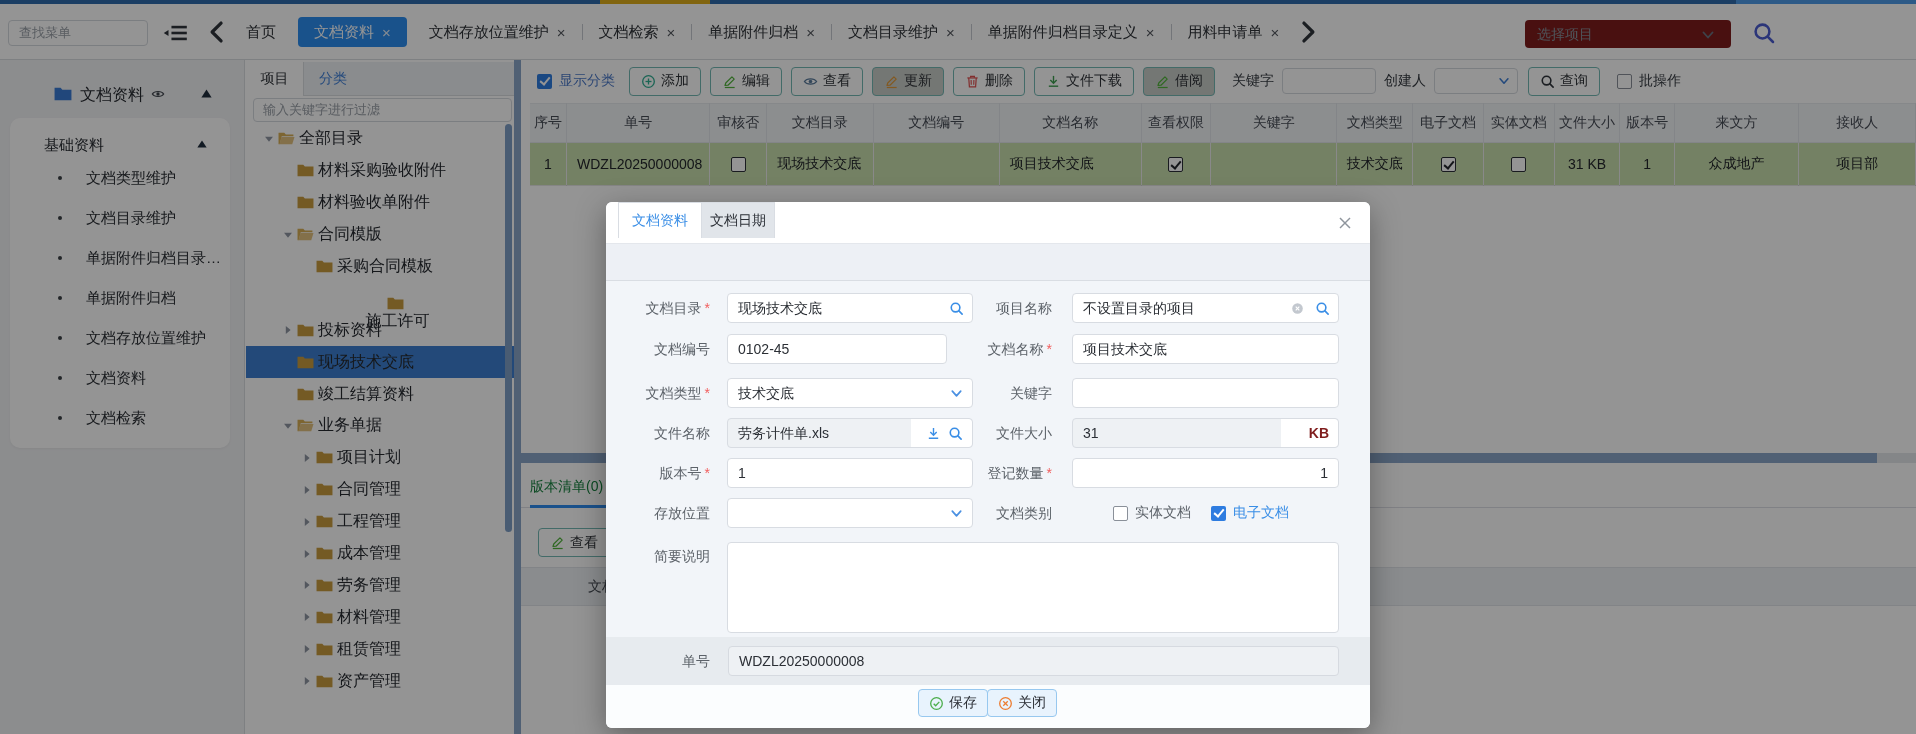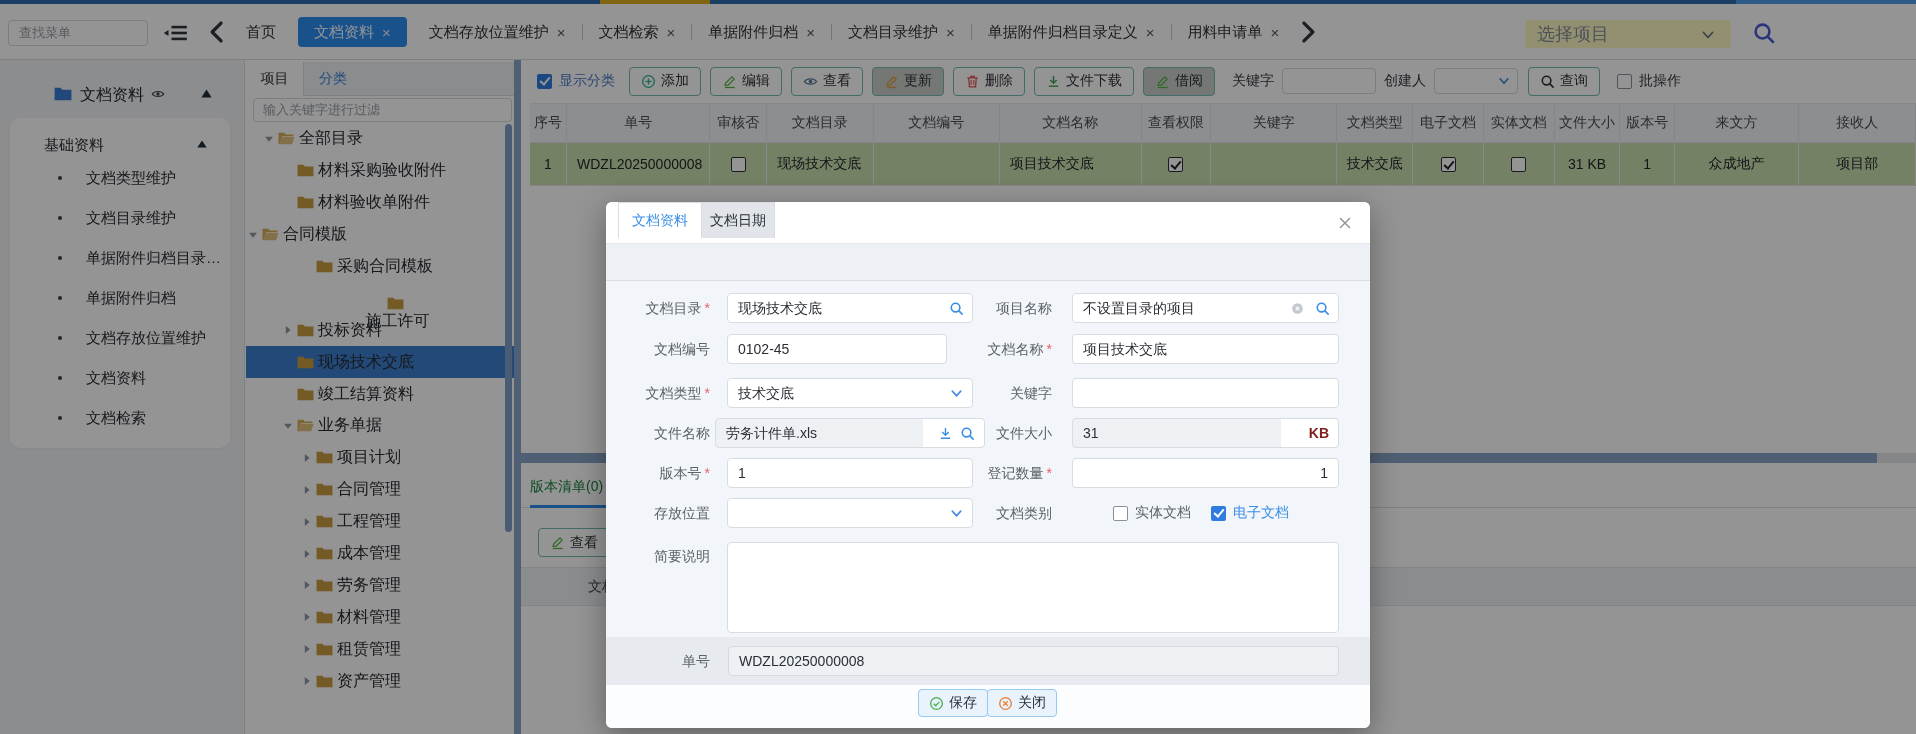--- a/index.html
+++ b/index.html
@@ -15,21 +15,21 @@
   #topbar{left:0;top:4px;width:1916px;height:56px;background:#fff;border-bottom:1px solid #d9dce1;box-sizing:border-box}
   #menu-search{left:8px;top:16px;width:140px;height:26px;border:1px solid #d5d9de;border-radius:4px;background:#fff;box-sizing:border-box;font-size:13px;color:#9aa0a8;line-height:24px;padding-left:10px}
   #collapse-icon{left:162px;top:19px;width:26px;height:20px;color:#30353c}
   #tabstrip{left:204px;top:8px;height:40px;display:flex;align-items:center}
   .nav-arrow{width:26px;height:26px;display:flex;align-items:center;justify-content:center;color:#30353c}
   .tab{display:flex;align-items:center;gap:8px;padding:0 16px;height:40px;font-size:15px;color:#2f3338;white-space:nowrap}
   .tab .x{font-size:15px;color:#53575e}
   .tab.active{background:#2b8df0;border-radius:4px;height:30px;color:#fff;margin:0 6px}
   .tab.active .x{color:#e8f1fb}
   .tabsep{width:1px;height:16px;background:#c6cad0}
-  #project-select{left:1525px;top:16px;width:206px;height:28px;background:#fef9c3;border-radius:4px;font-size:18px;color:#888f98;line-height:28px;padding-left:12px;box-sizing:border-box}
+  #project-select{left:1525px;top:16px;width:206px;height:28px;background:#7f1d1d;border-radius:4px;font-size:14px;color:#888f98;line-height:28px;padding-left:12px;box-sizing:border-box}
   #project-chevron{left:1700px;top:23px;width:16px;height:16px;color:#6a7280}
   #global-search-icon{left:1752px;top:17px;width:24px;height:24px;color:#4a5cd0}
   
   #sidebar{left:0;top:60px;width:245px;height:674px;background:#f2f3f5;border-right:1px solid #d9dce1;box-sizing:border-box}
   #sb-folder{left:54px;top:86px;width:18px;height:16px;color:#3a7bd5}
   #sb-title{left:80px;top:85px;font-size:16px;color:#272b31}
   #sb-eye{left:150px;top:87px;width:16px;height:14px;color:#3f454d}
   #sb-tri{left:200px;top:88px;width:13px;height:11px;color:#1f2d3d}
   #sb-card{left:10px;top:118px;width:220px;height:330px;background:#fff;border-radius:10px;box-shadow:0 1px 3px rgba(0,0,0,0.05)}
   #sb-group{left:44px;top:136px;font-size:15px;color:#272b31}
@@ -278,21 +278,21 @@
       </div>
       <div class="tnode" style="padding-left: 35px;">
         <span class="tcaret ico"></span>
         <span class="tfold ico">
           <svg viewBox="0 0 16 14" width="100%" height="100%">
             <path d="M0.5 1.5 h5.4 l1.5 1.8 h8.1 v9.2 h-15 z" fill="currentColor"></path>
           </svg>
         </span>
         <span>材料验收单附件</span>
       </div>
-      <div class="tnode" style="">
+      <div class="tnode" style="padding-left: 35px;">
         <span class="tcaret ico">
           <svg viewBox="0 0 16 16" width="100%" height="100%">
             <path d="M3.5 5.5 L8 11 L12.5 5.5 Z" fill="currentColor"></path>
           </svg>
         </span>
         <span class="tfold ico open">
           <svg viewBox="0 0 16 14" width="100%" height="100%">
             <path d="M0.5 1.5 h5.4 l1.5 1.8 h7.1 v1.6 h-11 l-2 7.6 h-1 z" fill="currentColor"></path>
             <path d="M3.3 5.7 h12.2 l-2.1 6.8 h-12 z" fill="currentColor" opacity="0.75"></path>
           </svg>
@@ -684,21 +684,21 @@
       <div class="fi" style="top: 132px; left: 466px; width: 267px;"><span>项目技术交底</span></div>
       <div class="fl" style="top: 176px; left: 0px; width: 104px;"><span>文档类型</span><span class="star">*</span></div>
       <div class="fi" style="top: 176px; left: 121px; width: 246px;"><span>技术交底</span><span class="rico ico" style="right: 8px; color: rgb(74, 144, 226);">
           <svg viewBox="0 0 16 16" width="100%" height="100%">
             <polyline points="3.5,5.5 8,10.5 12.5,5.5" fill="none" stroke="currentColor" stroke-width="1.8" stroke-linecap="round" stroke-linejoin="round"></polyline>
           </svg>
         </span></div>
       <div class="fl" style="top: 176px; left: 340px; width: 106px;"><span>关键字</span></div>
       <div class="fi" style="top: 176px; left: 466px; width: 267px;"><span></span></div>
       <div class="fl" style="top: 216px; left: 0px; width: 104px;"><span>文件名称</span></div>
-      <div class="fi gray" style="top: 216px; left: 109px; width: 270px;"><span>劳务计件单.xls</span><span class="append" style="width: 61px;">
+      <div class="fi gray" style="top: 216px; left: 121px; width: 246px;"><span>劳务计件单.xls</span><span class="append" style="width: 61px;">
           <span class="ico" style="width:15px;height:15px;color:#3a8ee6">
             <svg viewBox="0 0 16 16" width="100%" height="100%">
               <line x1="8" y1="2" x2="8" y2="9.6" stroke="currentColor" stroke-width="1.5"></line>
               <polyline points="4.6,6.4 8,9.8 11.4,6.4" fill="none" stroke="currentColor" stroke-width="1.5"></polyline>
               <line x1="3" y1="13" x2="13" y2="13" stroke="currentColor" stroke-width="1.5"></line>
             </svg>
           </span>
           <span class="ico" style="width:15px;height:15px;color:#3a8ee6">
             <svg viewBox="0 0 16 16" width="100%" height="100%">
               <circle cx="7" cy="7" r="4.6" fill="none" stroke="currentColor" stroke-width="1.7"></circle>

